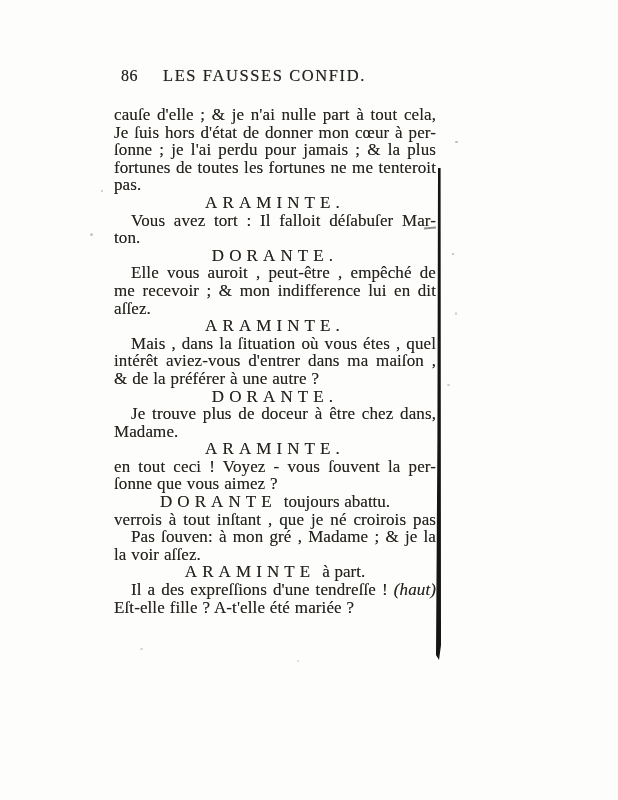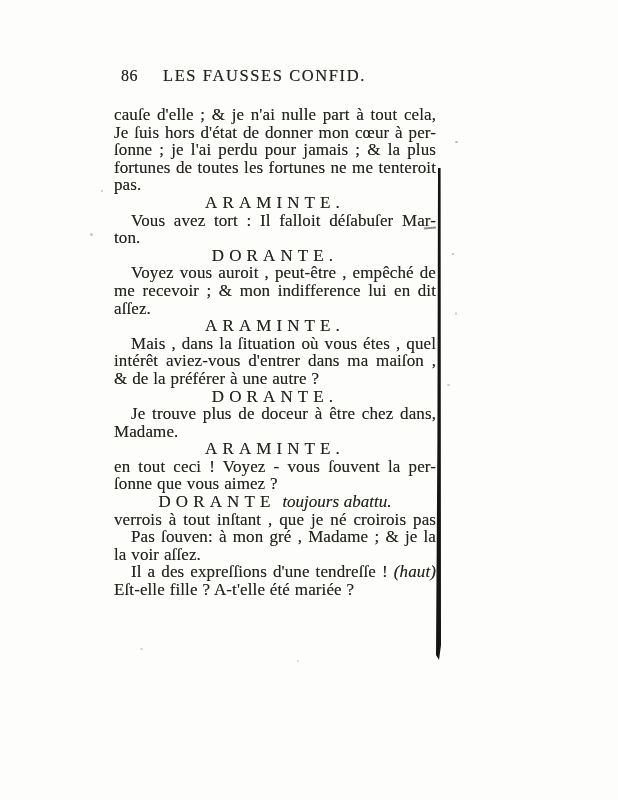--- a/index.html
+++ b/index.html
@@ -20,21 +20,21 @@
   .line {
     font-size:17px; line-height:17.6px;
     text-align:justify; text-align-last:justify;
     letter-spacing:0.1px; word-spacing:0.5px;
     text-shadow:0 0 0.6px rgba(38,35,31,0.5);
   }
   .line.last { text-align-last:left; }
   .ind { text-indent:17px; }
   .speaker { text-align-last:center; }
   .sp-name { letter-spacing:0.30em; }
-  .dir { font-style:italic; letter-spacing:0; margin-left:7px; }
+  .dir { letter-spacing:0; margin-left:7px; }
   .dir:empty { display:none; }
   .it { font-style:italic; }
   
   .gutter-bar {
     position:absolute; left:436px; top:168px; width:5px; height:492px;
     background:#171513;
     clip-path:polygon(40% 0, 92% 0, 100% 97%, 60% 100%, 0 99%, 28% 55%);
   }
   .gutter-tick {
     position:absolute; left:424px; top:227px; width:12px; height:2px;
@@ -73,21 +73,21 @@
       <span class="sp-name">ARAMINTE.</span>
     </div>
 
     <div class="line ind">Vous avez tort : Il falloit déſabuſer Mar-</div>
     <div class="line last">ton.</div>
 
     <div class="line speaker">
       <span class="sp-name">DORANTE.</span>
     </div>
 
-    <div class="line ind">Voyez vous auroit , peut-être , empêché de</div>
+    <div class="line ind">Elle vous auroit , peut-être , empêché de</div>
     <div class="line">me recevoir ; &amp; mon indifference lui en dit</div>
     <div class="line last">aſſez.</div>
 
     <div class="line speaker">
       <span class="sp-name">ARAMINTE.</span>
     </div>
 
     <div class="line ind">Mais , dans la ſituation où vous étes , quel</div>
     <div class="line">intérêt aviez-vous d'entrer dans ma maiſon ,</div>
     <div class="line last">&amp; de la préférer à une autre ?</div>
@@ -107,20 +107,23 @@
     <div class="line last">ſonne que vous aimez ?</div>
 
     <div class="line speaker">
       <span class="sp-name">DORANTE</span><span class="dir">toujours abattu.</span>
     </div>
 
     <div class="line">verrois à tout inſtant , que je né croirois pas</div>
     <div class="line ind">Pas ſouven: à mon gré , Madame ; &amp; je la</div>
     <div class="line last">la voir aſſez.</div>
 
+    <div class="line speaker">
+      <span class="sp-name">ARAMINTE</span><span class="dir">à part.</span>
+    </div>
 
     <div class="line ind">
       <span>Il a des expreſſions d'une tendreſſe !</span>
       <span class="it">(haut)</span>
     </div>
     <div class="line last">Eſt-elle fille ? A-t'elle été mariée ?</div>
 
   </div>
 
   <div class="gutter-bar"></div>

